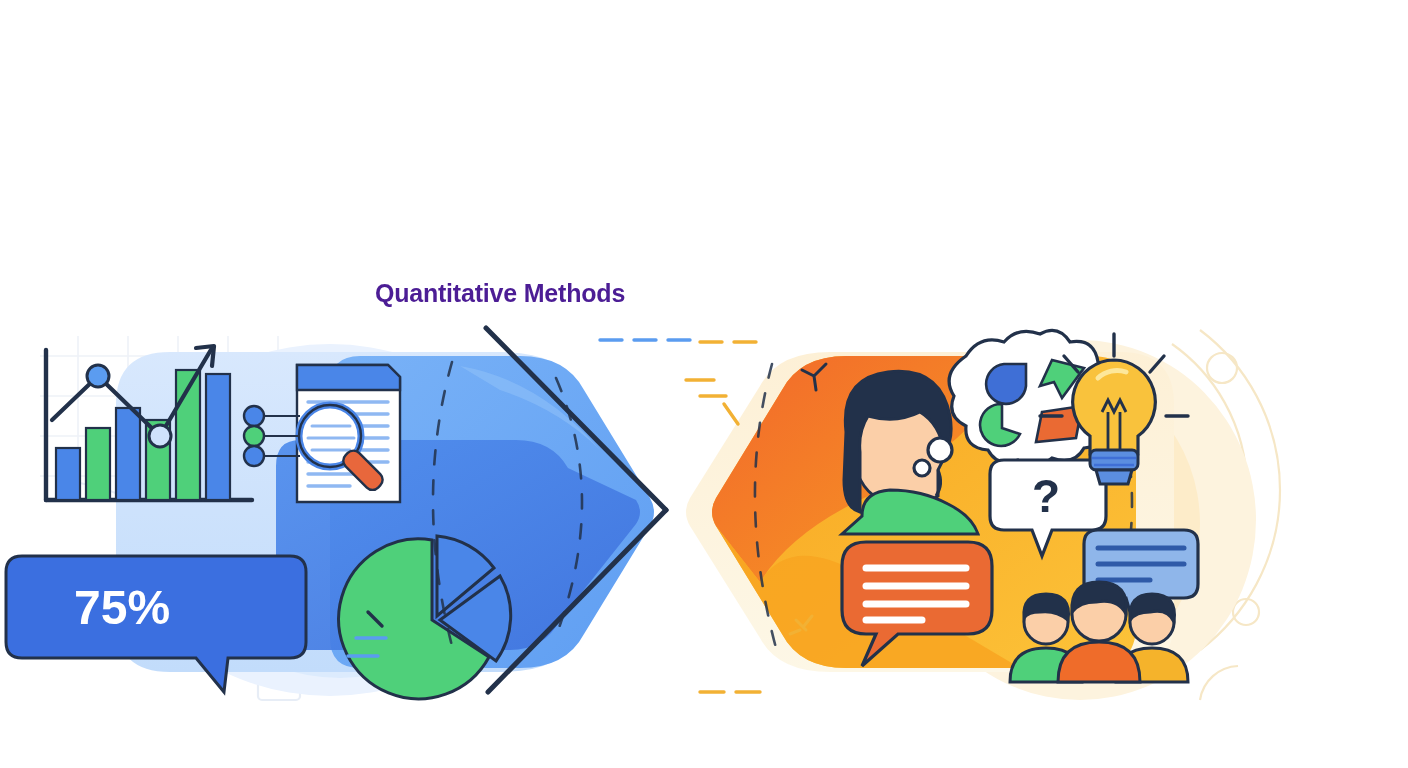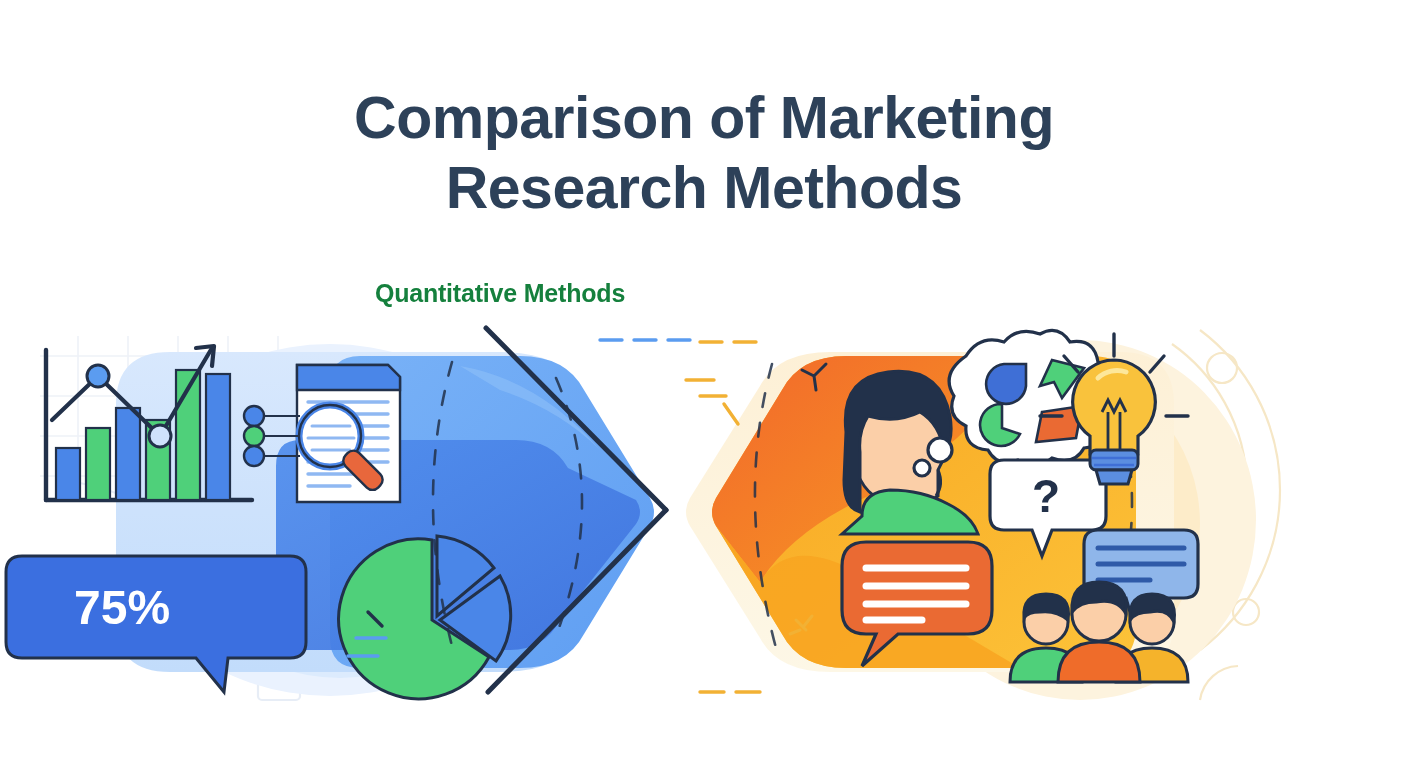--- a/index.html
+++ b/index.html
@@ -7,38 +7,34 @@
        font-family:"Liberation Sans","DejaVu Sans",sans-serif;}
   #stage{position:relative;width:1408px;height:768px;background:#ffffff;}
 
   
   #title{
     position:absolute;left:0;top:84px;width:1408px;text-align:center;
     color:#2d4159;font-weight:bold;font-size:59px;line-height:1.18;
     letter-spacing:-0.5px;
   }
   .sub{
-    position:absolute;top:279px;color:#15803d;font-weight:bold;
+    position:absolute;top:279px;color:#4c1d95;font-weight:bold;
     font-size:25px;text-align:center;letter-spacing:-0.2px;
   }
   #sub-left{left:300px;width:400px;}
   #sub-right{left:742px;width:400px;}
 
   #art{position:absolute;left:0;top:320px;width:1408px;height:400px;}
   svg{display:block;}
 </style>
 </head>
 <body>
 
 <div id="stage">
 
-  <div id="title">
-    <div>Comparison of Marketing</div>
-    <div>Research Methods</div>
-  </div>
 
   <div class="sub" id="sub-left">Quantitative Methods</div>
 
   <div id="art">
   <svg width="1408" height="400" viewBox="0 0 1408 400">
     <defs>
       <linearGradient id="gBlueA" x1="0" y1="0" x2="1" y2="1">
         <stop offset="0%" stop-color="#79b2f7"></stop>
             <stop offset="100%" stop-color="#5f9ef2"></stop>
       </linearGradient>

